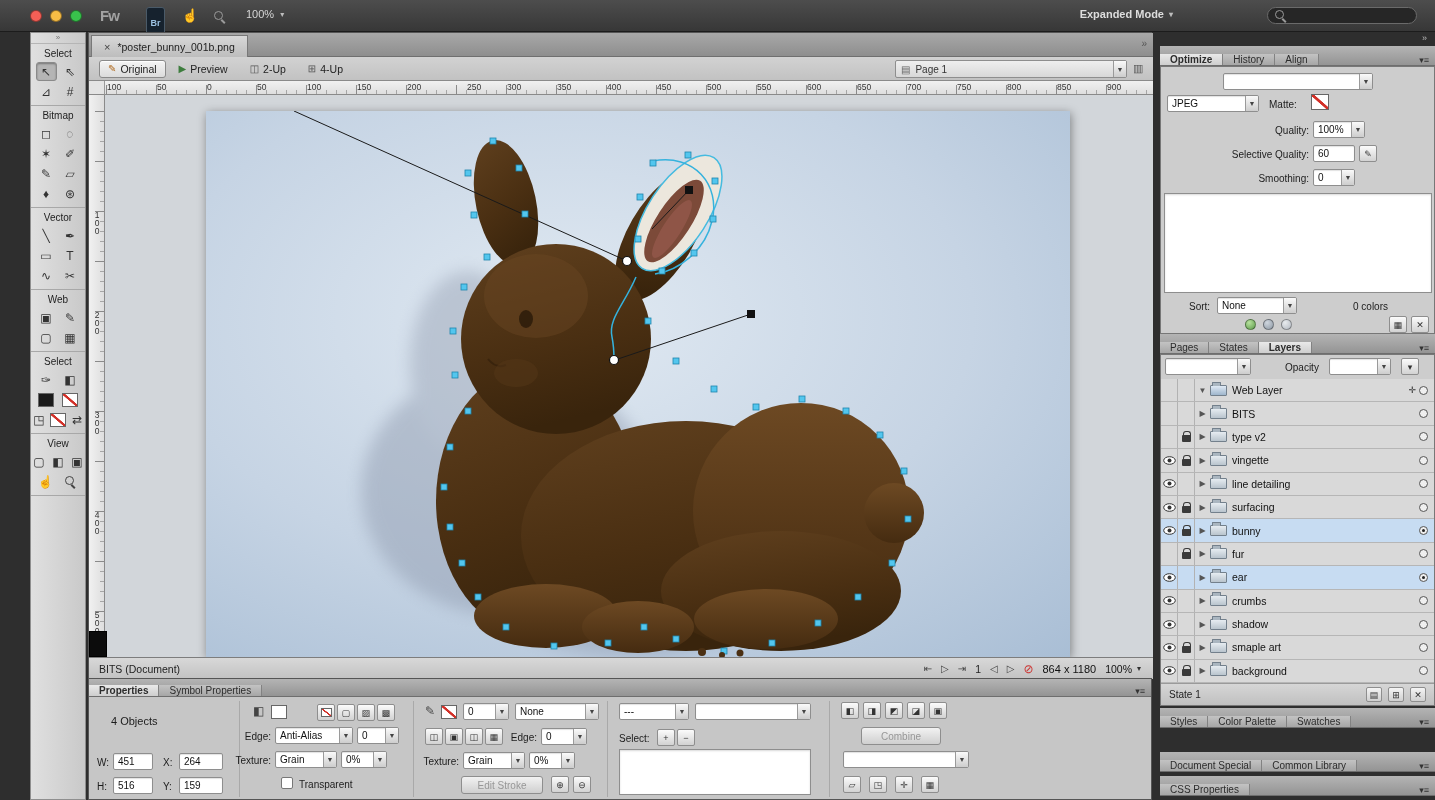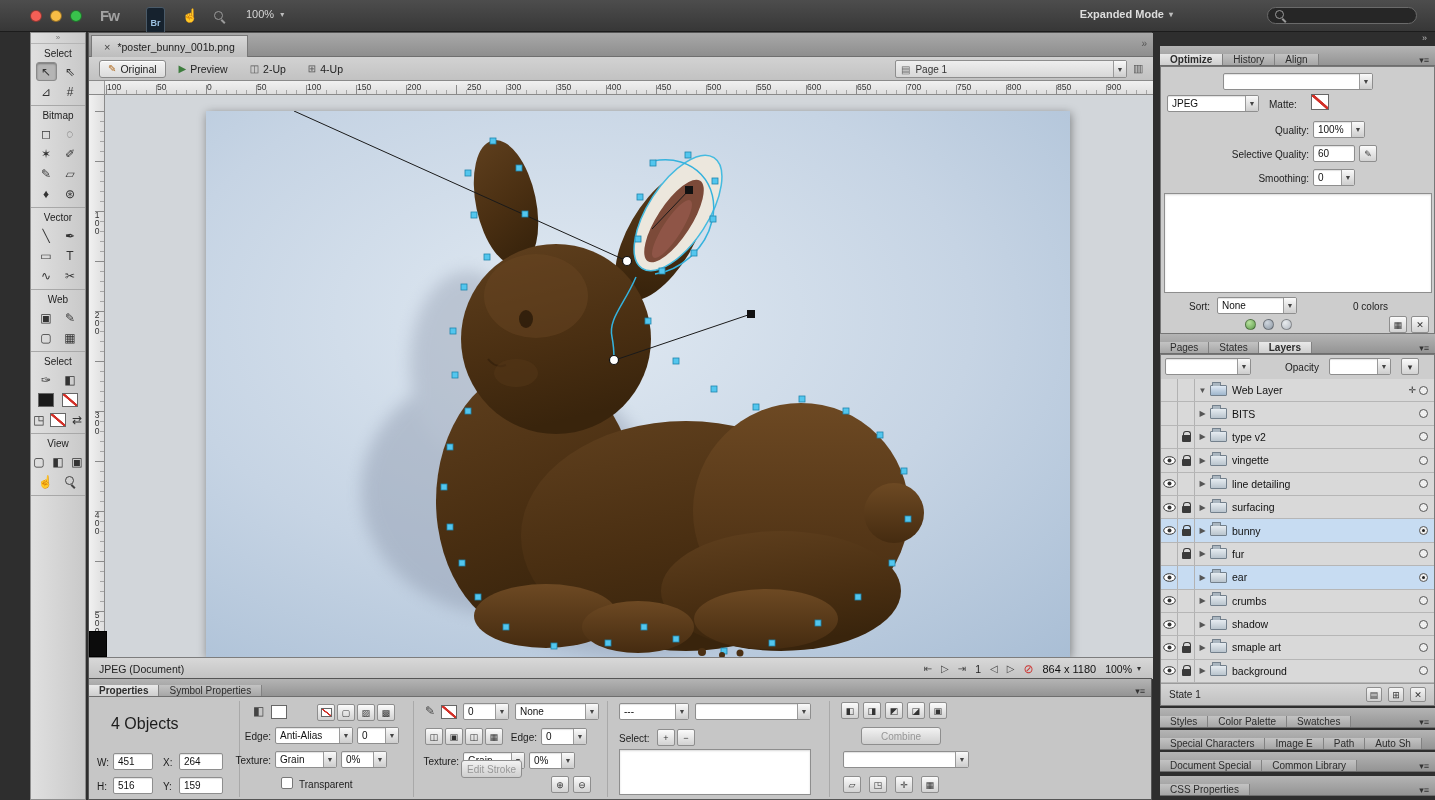--- a/index.html
+++ b/index.html
@@ -414,21 +414,21 @@
             <circle cx="496" cy="541" r="4" fill="#4a2f13"></circle>
               <circle cx="516" cy="544" r="3" fill="#4a2f13"></circle>
               <circle cx="534" cy="542" r="3.5" fill="#4a2f13"></circle>
           </g>
         </svg>
       </div>
     </div>
     <div id="origin-chip"></div>
 
     <div id="statusbar">
-      <span class="fmt">JPEG (Document)</span>
+      <span class="fmt">BITS (Document)</span>
       <span id="status-right">
         <span class="st-icon">⇤</span>
         <span class="st-icon">▷</span>
         <span class="st-icon">⇥</span>
         <span>1</span>
         <span class="st-icon">◁</span>
         <span class="st-icon">▷</span>
         <span class="st-icon red">⊘</span>
         <span id="dims">864 x 1180</span>
         <span id="status-zoom">
@@ -439,21 +439,21 @@
     </div>
   </div>
 
   <div id="properties">
     <div id="prop-tabs" class="tabbar">
         <span class="tab active">Properties</span>
         <span class="tab">Symbol Properties</span>
         <span class="tabmenu">▾≡</span>
       </div>
 
-    <span class="lbl" style="left:22px;top:36px;font-size:16px">4 Objects</span>
+    <span class="lbl" style="left:22px;top:36px;font-size:11px">4 Objects</span>
     <span class="lbl" style="left:8px;top:78px">W:</span>
     <span class="field" style="left:24px;top:74px;width:40px">
         <span>451</span>
       </span>
     <span class="lbl" style="left:74px;top:78px">X:</span>
     <span class="field" style="left:90px;top:74px;width:44px">
         <span>264</span>
       </span>
     <span class="lbl" style="left:8px;top:102px">H:</span>
     <span class="field" style="left:24px;top:98px;width:40px">
@@ -518,21 +518,21 @@
       </span>
     <span class="lbl rlabel" style="left:332px;top:77px;width:38px">Texture:</span>
     <span class="combo" style="left:374px;top:73px;width:62px">
         <span>Grain</span>
         <span class="cb-arrow">▼</span>
       </span>
     <span class="combo" style="left:440px;top:73px;width:46px">
         <span>0%</span>
         <span class="cb-arrow">▼</span>
       </span>
-    <span class="btn disabled" style="left:372px;top:81px;width:61px">
+    <span class="btn disabled" style="left:372px;top:97px;width:82px">
         <span>Edit Stroke</span>
       </span>
     <span class="sbtn" style="left:462px;top:97px">⊕</span>
     <span class="sbtn" style="left:484px;top:97px">⊖</span>
 
     <span class="vdiv" style="left:518px"></span>
 
     <span class="combo" style="left:530px;top:24px;width:70px">
         <span>---</span>
         <span class="cb-arrow">▼</span>
@@ -837,26 +837,20 @@
         </span>
       </div>
     </div>
 
     <div class="rp-tabbar tabbar" id="styles-tabs" style="top:676px">
         <span class="tab">Styles</span>
         <span class="tab">Color Palette</span>
         <span class="tab">Swatches</span>
         <span class="tabmenu">▾≡</span>
       </div>
-    <div class="rp-tabbar tabbar" id="extras-tabs" style="top:698px">
-        <span class="tab">Special Characters</span>
-        <span class="tab">Image E</span>
-        <span class="tab">Path</span>
-        <span class="tab">Auto Sh</span>
-      </div>
     <div class="rp-tabbar tabbar" id="lib-tabs" style="top:720px">
         <span class="tab">Document Special</span>
         <span class="tab">Common Library</span>
         <span class="tabmenu">▾≡</span>
       </div>
     <div class="rp-tabbar tabbar" id="css-tabs" style="top:744px">
         <span class="tab">CSS Properties</span>
         <span class="tabmenu">▾≡</span>
       </div>
   </div>

